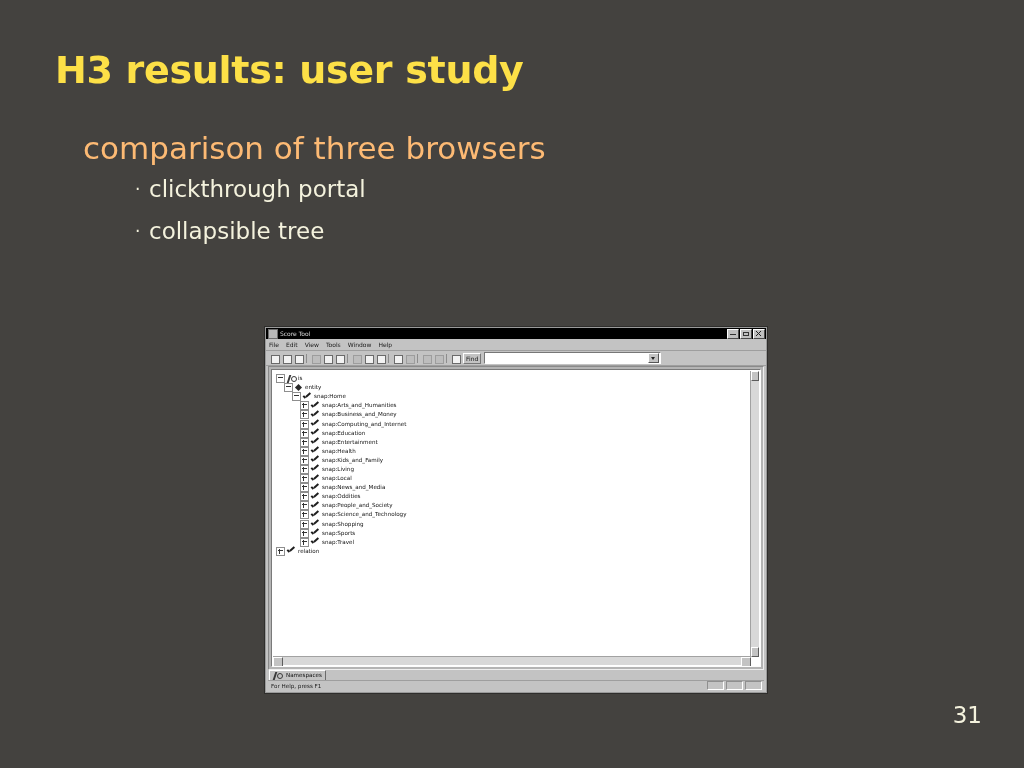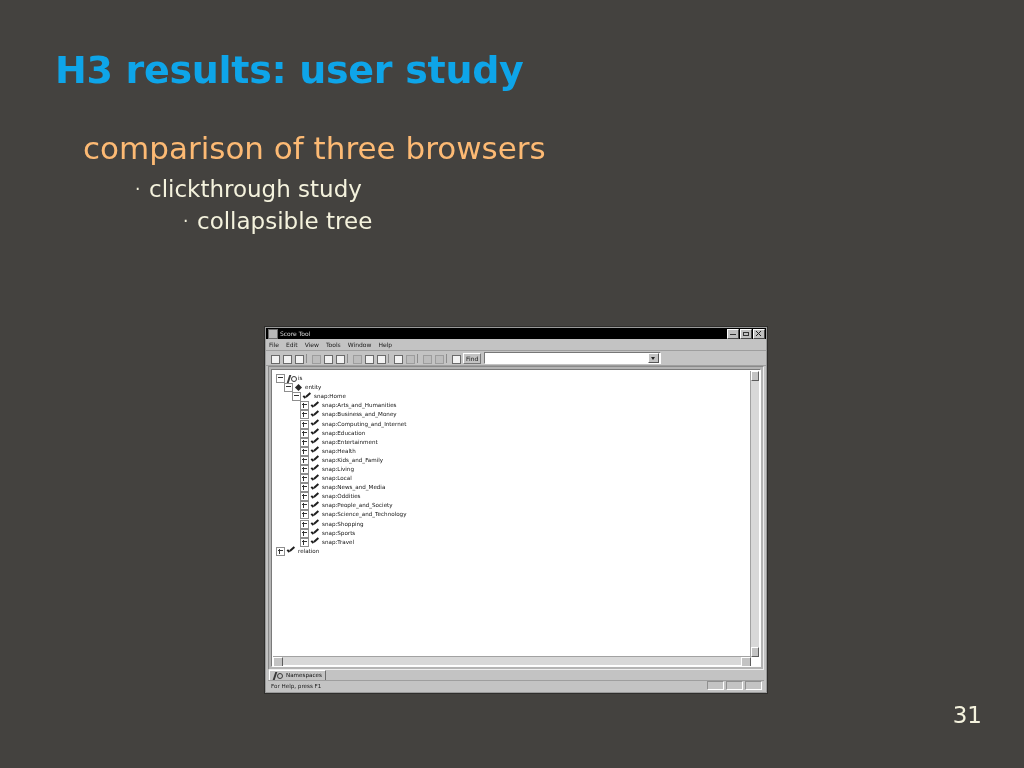--- a/index.html
+++ b/index.html
@@ -5,39 +5,39 @@
   html,body{margin:0;padding:0;}
   body{
     width:1024px;height:768px;overflow:hidden;
     background:#44423f;
     font-family:"DejaVu Sans", sans-serif;
     position:relative;
   }
   
   #slide-title{
     position:absolute;left:55px;top:48px;
-    font-size:38px;font-weight:bold;color:#0ea5e9;
+    font-size:38px;font-weight:bold;color:#fde047;
     letter-spacing:-0.3px;
     font-family:"DejaVu Sans", sans-serif;
   }
   #subtitle{
     position:absolute;left:83px;top:130px;
     font-size:31px;color:#fdba74;
   }
   .bullet-row{
     position:absolute;left:135px;
     font-size:23px;color:#f4f2dd;
     white-space:nowrap;
   }
   .bullet-row .dot{
     display:inline-block;width:14px;font-size:17px;color:#f4f2dd;
     vertical-align:2px;
   }
   #bullet-0{top:176px;}
-  #bullet-1{top:208px;margin-left:48px;}
+  #bullet-1{top:218px;}
   #page-number{
     position:absolute;right:42px;bottom:40px;
     font-size:23px;color:#f4f2dd;
   }
 
   
   #app-window{
     position:absolute;left:265px;top:327px;width:500px;height:364px;
     background:#c3c3c3;
     border:1px solid #9a9a9a;
@@ -223,21 +223,21 @@
     flex:0 0 auto;
   }
 </style>
 </head>
 <body>
 
 <div id="slide-title">H3 results: user study</div>
 <div id="subtitle">comparison of three browsers</div>
 
 <div class="bullet-row" id="bullet-0">
-  <span class="dot">·</span><span>clickthrough study</span>
+  <span class="dot">·</span><span>clickthrough portal</span>
 </div>
 <div class="bullet-row" id="bullet-1">
   <span class="dot">·</span><span>collapsible tree</span>
 </div>
 
 <div id="page-number">31</div>
 
 <div id="app-window">
 
   <div id="titlebar">

